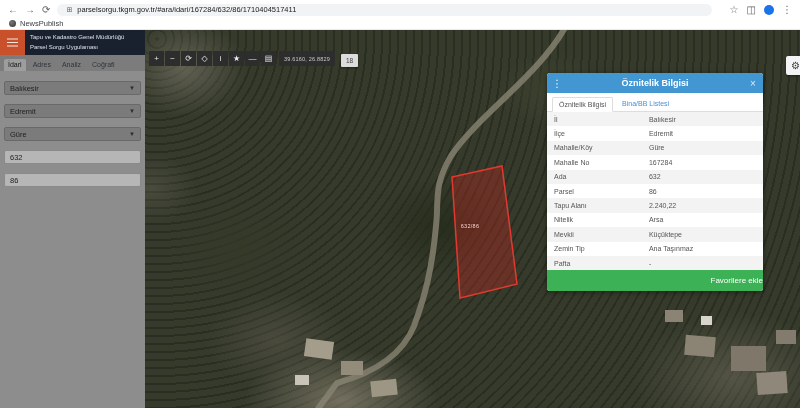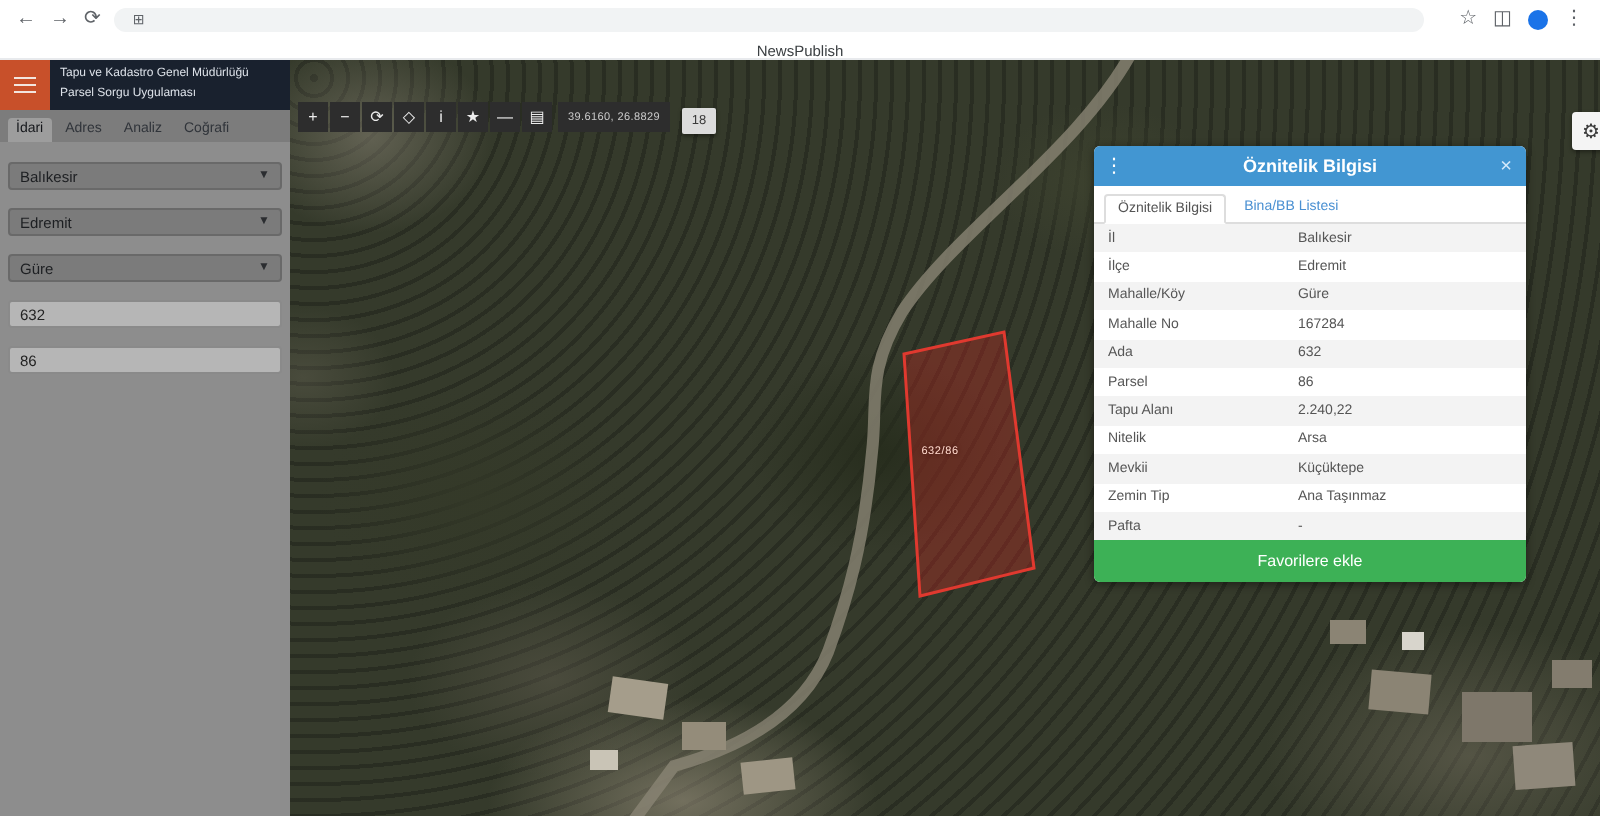--- a/index.html
+++ b/index.html
@@ -9,21 +9,21 @@
   
   .chrome { height:30px; background:#fff; }
   .nav-row { height:17px; display:flex; align-items:center; gap:7px; padding:2px 8px 0 8px; }
   .nav-icon { color:#5f6368; font-size:10px; line-height:1; cursor:default; }
   .url-pill { flex:1; max-width:655px; height:12px; background:#f1f3f4; border-radius:7px;
               display:flex; align-items:center; gap:5px; padding:0 9px; }
   .site-icon { font-size:7px; color:#5f6368; }
   .url-text { font-size:7.5px; color:#202124; white-space:nowrap; overflow:hidden; }
   .chrome-right { display:flex; align-items:center; gap:8px; margin-left:auto; }
   .avatar { width:10px; height:10px; border-radius:50%; background:#1a73e8; display:inline-block; }
-  .bm-row { height:13px; display:flex; align-items:center; gap:4px; padding:0 9px; border-bottom:1px solid #e8eaed;flex-direction:column; }
+  .bm-row { height:13px; display:flex; align-items:center; gap:4px; padding:0 9px; border-bottom:1px solid #e8eaed; }
   .favicon { width:7px; height:7px; border-radius:50%; background:radial-gradient(circle at 35% 35%, #777, #333); }
   .bm-label { font-size:7.5px; color:#3c4043; }
 
   
   .app { display:flex; height:378px; }
 
   
   .sidebar { width:145px; background:#8d8d8d; flex-shrink:0; display:flex; flex-direction:column; }
   .sb-header { height:25px; background:#19212e; display:flex; align-items:center; gap:5px; }
   .menu-square { width:25px; height:25px; background:#c8502a; display:flex; align-items:center; justify-content:center; flex-shrink:0; cursor:pointer; }
@@ -83,34 +83,35 @@
   .ap-tabs { display:flex; gap:3px; padding:4px 5px 0 5px; border-bottom:1px solid #ddd; }
   .ap-tab { font-size:7px; padding:3px 6px; cursor:pointer; }
   .ap-tab.active { border:1px solid #ddd; border-bottom:1px solid #fff; margin-bottom:-1px;
                    border-radius:2px 2px 0 0; color:#555; }
   .ap-tab.link { color:#4a90d2; }
   .ap-table .trow { display:flex; align-items:center; height:14.4px; font-size:7px; color:#555; padding:0 7px; }
   .ap-table .trow:nth-child(odd) { background:#f3f3f3; }
   .trow .lbl { width:47%; }
   .trow .val { width:53%; }
   .fav-btn { display:block; width:100%; height:21px; background:#3db156; color:#fff; border:none;
-             font-size:8px; cursor:pointer; }
+             font-size:8px; cursor:pointer;text-align:right; }
 </style>
 </head>
 <body>
 
 <div class="screen">
 
   <div class="chrome">
     <div class="nav-row">
       <span class="nav-icon">←</span>
       <span class="nav-icon">→</span>
       <span class="nav-icon">⟳</span>
       <div class="url-pill">
         <span class="site-icon">⊞</span>
+        <span class="url-text">parselsorgu.tkgm.gov.tr/#ara/idari/167284/632/86/1710404517411</span>
       </div>
       <div class="chrome-right">
         <span class="nav-icon">☆</span>
         <span class="nav-icon">◫</span>
         <span class="avatar"></span>
         <span class="nav-icon">⋮</span>
       </div>
     </div>
     <div class="bm-row">
       <span class="favicon"></span>

